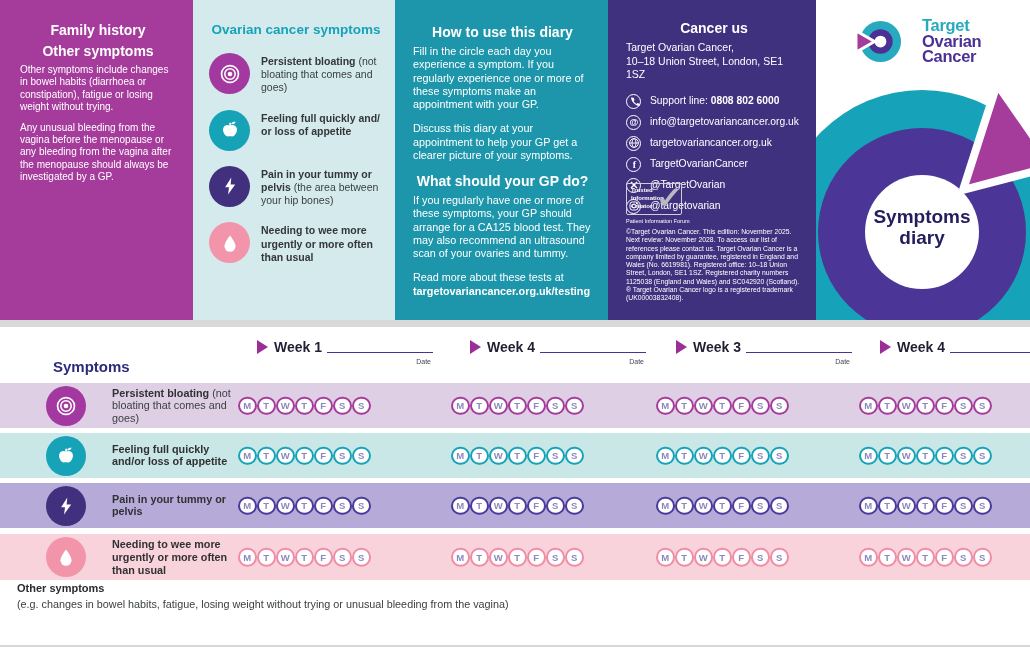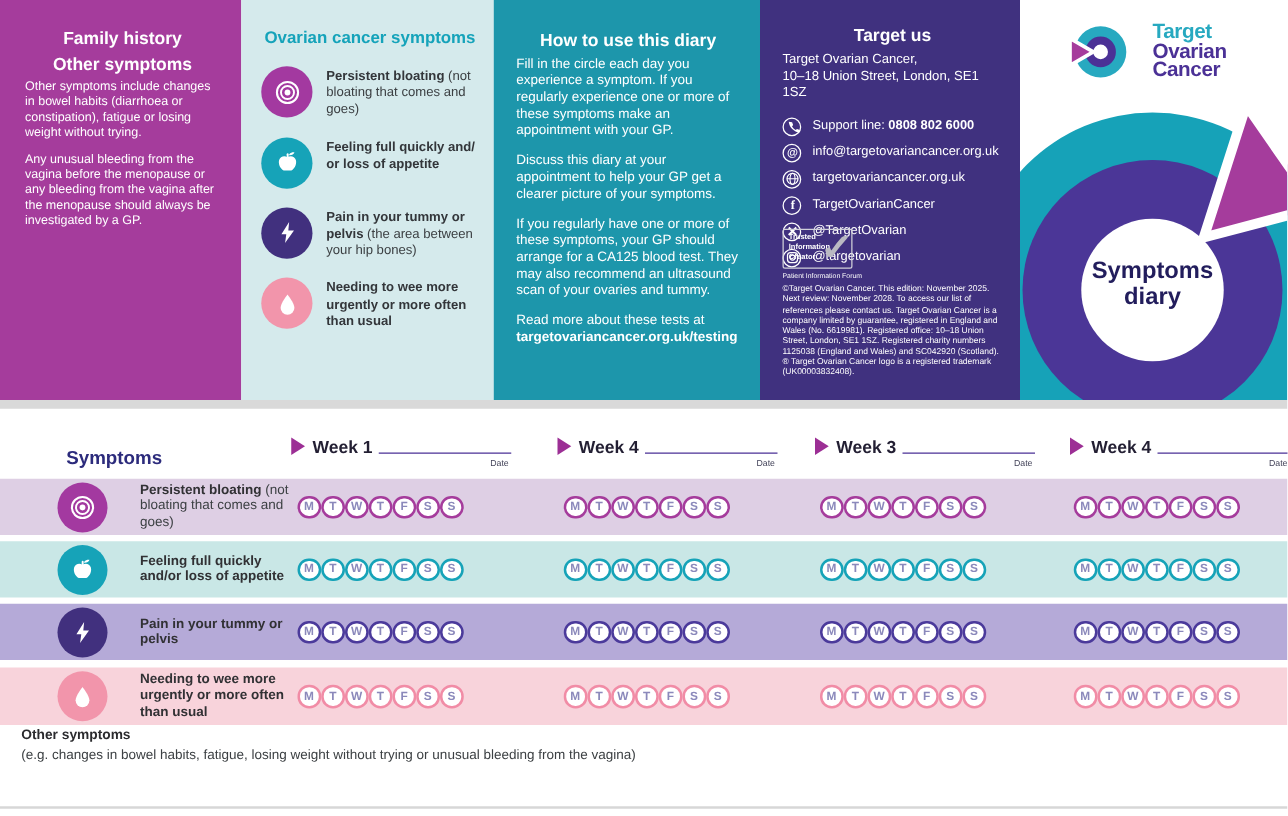--- a/index.html
+++ b/index.html
@@ -57,21 +57,21 @@
   .logo-text .lt1 { color:#27a9c0; }
   .logo-text .lt2, .logo-text .lt3 { color:#4b3196; }
   .target-svg { position:absolute; left:0; top:0; }
   .diary-label { position:absolute; left:26px; top:206px; width:160px; text-align:center;
         font-weight:bold; font-size:19px; line-height:21px; color:#221d5c; }
 
   .fold { position:absolute; left:0; top:320px; width:1030px; height:7px; background:#d9d9d9; }
 
   
   .sym-head { position:absolute; left:53px; top:358px; font-size:15px; font-weight:bold; color:#2c2b7c; }
-  .week-head { position:absolute; top:349px; width:176px; }
+  .week-head { position:absolute; top:339px; width:176px;margin-left:24px; }
   .week-line1 { display:flex; align-items:center; }
   .week-tri { width:0; height:0; border-left:11px solid #9c2f95; border-top:7px solid transparent;
         border-bottom:7px solid transparent; margin-right:6px; }
   .week-label { font-size:14px; font-weight:bold; color:#231f33; white-space:nowrap; margin-right:5px; }
   .week-rule { flex:1; border-bottom:1.4px solid #4b3196; height:12px; }
   .week-date { position:absolute; right:2px; top:19px; font-size:7px; color:#44445a; }
 
   .t-row { position:absolute; left:0; width:1030px; height:45px; }
   .t-ic { position:absolute; left:46px; top:2.5px; width:40px; height:40px; border-radius:50%;
         display:flex; align-items:center; justify-content:center; }
@@ -140,27 +140,28 @@
             </span>
             <p><b>Needing to wee more urgently or more often than usual</b><span></span></p>
           </div>
         </div>
     </section>
 
     <section class="panel p3">
       <h2>How to use this diary</h2>
       <p>Fill in the circle each day you experience a symptom. If you regularly experience one or more of these symptoms make an appointment with your GP.</p>
       <p>Discuss this diary at your appointment to help your GP get a clearer picture of your symptoms.</p>
+      <h2>What should your GP do?</h2>
       <p>If you regularly have one or more of these symptoms, your GP should arrange for a CA125 blood test. They may also recommend an ultrasound scan of your ovaries and tummy.</p>
       <p><span>Read more about these tests at</span><br>
         <span class="bold-url">targetovariancancer.org.uk/testing</span></p>
     </section>
 
     <section class="panel p4">
-      <h2>Target us</h2>
+      <h2>Cancer us</h2>
       <p class="addr"><span>Target Ovarian Cancer,</span><br>
         <span>10–18 Union Street, London, SE1 1SZ</span></p>
       <div id="contact-lines">
           <div class="c-line">
             <span class="c-ic">
               <svg width="12" height="12" viewBox="0 0 12 12">
                 <path d="M3 2.4c.2 2.2 1.2 4.2 2.8 5.8S9.4 10.8 11.6 11l.3-2.1-2.3-.8-1.1.9C7.3 8.3 6.3 7.3 5.6 6.1l.9-1.1-.8-2.3z" fill="#fff"></path>
               </svg>
             </span>
             <p><span>Support line: </span><b>0808 802 6000</b></p>

